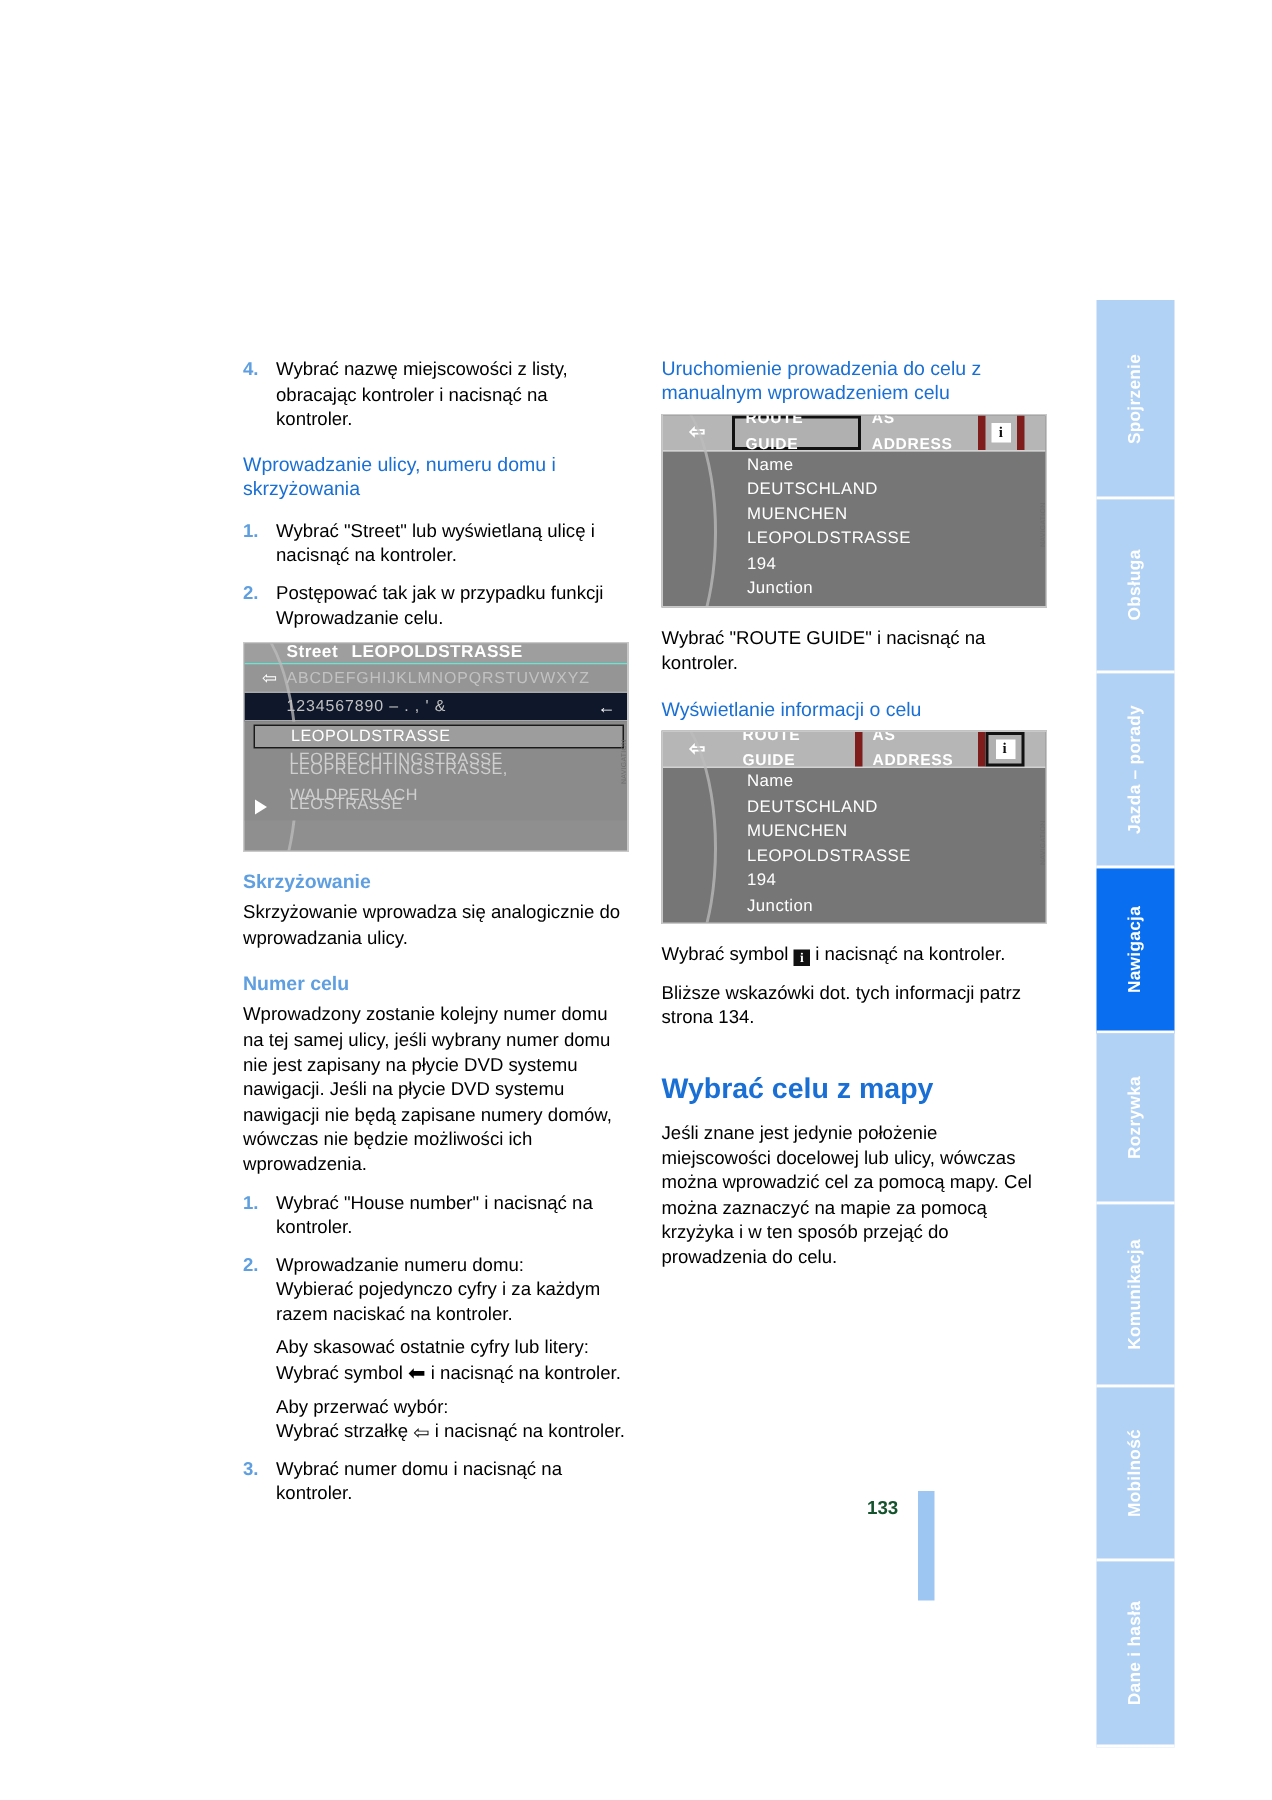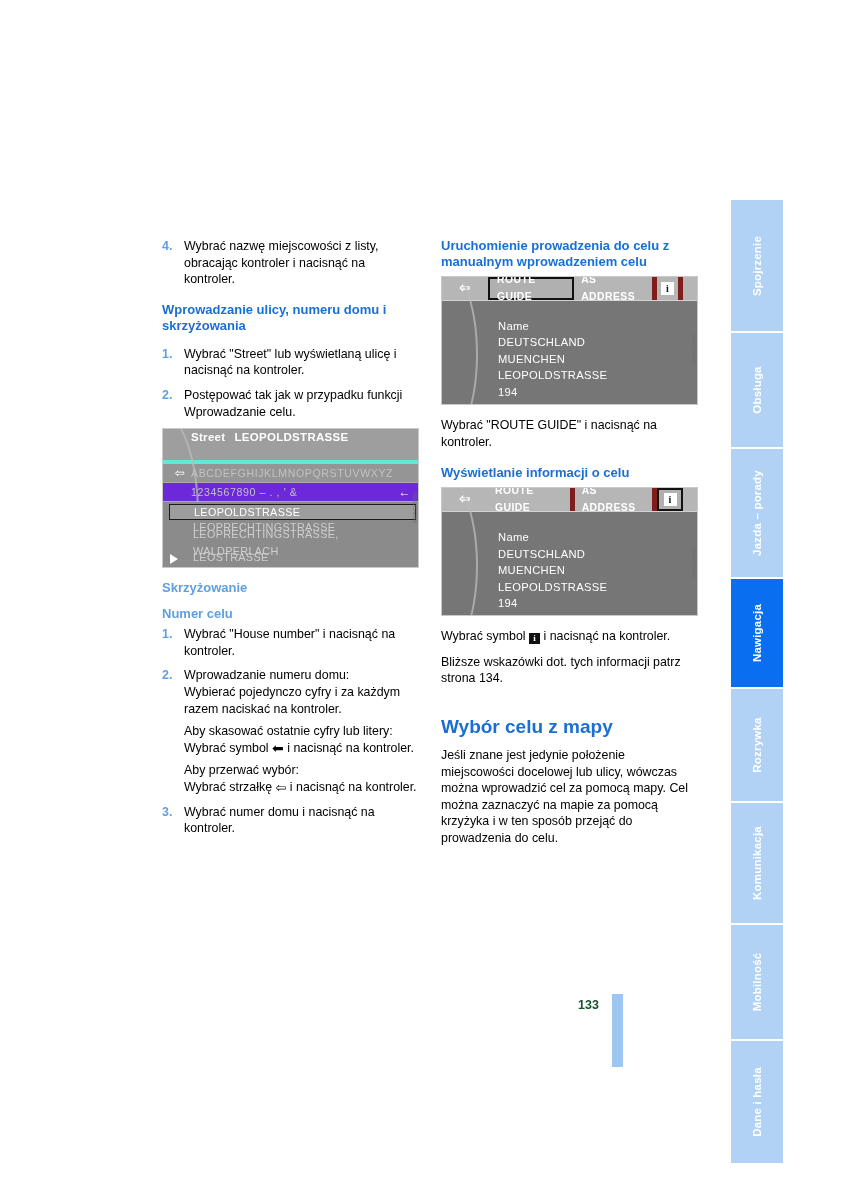--- a/index.html
+++ b/index.html
@@ -48,21 +48,21 @@
     width:257px;
     font-size:12.4px;
     line-height:16.6px;
   }
   .col-left  { left:162px; top:238px; }
   .col-right { left:441px; top:238px; }
 
   h2.sec {
     color:#1a6fd4;
     font-size:13px;
-    font-weight:bold;
+    font-weight:normal;
     line-height:16px;
     margin:0 0 6px 0;
   }
   h2.big {
     color:#1a6fd4;
     font-size:19px;
     font-weight:bold;
     line-height:23px;
     margin:0 0 9px 0;
   }
@@ -116,43 +116,43 @@
     left:-42px; top:-18px;
     width:78px; height:150%;
     border:2px solid #bcbcbc;
     border-radius:50%;
     opacity:.75;
   }
 
   
   .shot-street { height:140px; background:#8f8f8f; }
   .s-title {
-    height:35px;
+    height:14px;
     background:#9e9e9e;
-    border-bottom:4px solid #5eead4;
-    display:flex; align-items:flex-start;
+    border-bottom:1px solid #5eead4;
+    display:flex; align-items:center;
     padding-left:28px;
     color:#ffffff;
     font-size:11.5px;
     font-weight:bold;
     letter-spacing:.3px;
   }
   .s-title .lbl { margin-right:9px; }
   .s-row {
     height:19px;
     display:flex; align-items:center;
     background:#989898;
     border-bottom:1px solid #aaaaaa;
     padding-left:6px;
     color:#c2c2c2;
     font-size:10.6px;
     letter-spacing:.6px;
   }
   .s-row.alpha { background:#959595; }
-  .s-row.nums  { background:#6d28d9; }
+  .s-row.nums  { background:#0f172a; }
   .s-row .ret {
     width:22px; flex:0 0 22px;
     color:#ffffff; font-size:12px;
     text-align:center;
   }
   .s-row .bk {
     margin-left:auto; padding-right:7px;
     color:#ffffff; font-size:12px;
   }
   .s-list { position:relative; background:#8b8b8b; padding:2px 0 3px 0; }
@@ -207,21 +207,21 @@
   }
   .ibox {
     display:inline-block;
     width:13px; height:13px;
     background:#ffffff;
     color:#111111;
     font-size:10px; font-weight:bold;
     line-height:13px; text-align:center;
     font-family:"Liberation Serif", serif;
   }
-  .rg-list { padding:17px 0 0 0; }
+  .rg-list { padding:1px 0 0 0; }
   .rg-item {
     height:16.5px;
     padding-left:56px;
     color:#ffffff;
     font-size:11.2px;
     letter-spacing:.3px;
     display:flex; align-items:center;
   }
 
   
@@ -305,24 +305,26 @@
         <div class="s-item sel">LEOPOLDSTRASSE</div>
         <div class="s-item">LEOPRECHTINGSTRASSE</div>
         <div class="s-item">LEOPRECHTINGSTRASSE, WALDPERLACH</div>
         <div class="s-item">LEOSTRASSE</div>
       </div>
 
       <div class="wm">NAVIGATION</div>
     </div>
 
     <h3 class="sub">Skrzyżowanie</h3>
+    <p class="para">Skrzyżowanie wprowadza się analogicznie do wprowadzania ulicy.</p>
 
     <div class="gap-sm"></div>
 
     <h3 class="sub">Numer celu</h3>
+    <p class="para">Wprowadzony zostanie kolejny numer domu na tej samej ulicy, jeśli wybrany numer domu nie jest zapisany na płycie DVD systemu nawigacji. Jeśli na płycie DVD systemu nawigacji nie będą zapisane numery domów, wówczas nie będzie możliwości ich wprowadzenia.</p>
 
     <div class="nrow">
       <div class="num">1.</div>
       <div class="body">Wybrać "House number" i nacisnąć na kontroler.</div>
     </div>
 
     <div class="nrow">
       <div class="num">2.</div>
       <div class="body">
         <div>Wprowadzanie numeru domu:</div>
@@ -401,21 +403,21 @@
       <div class="wm">NAVIGATION</div>
     </div>
 
     <p class="para">
       <span>Wybrać symbol </span><span class="g-ibox">i</span><span> i nacisnąć na kontroler.</span>
     </p>
     <p class="para">Bliższe wskazówki dot. tych informacji patrz strona 134.</p>
 
     <div class="gap-lg"></div>
 
-    <h2 class="big">Wybór celu z mapy</h2>
+    <h2 class="big">Wybrać celu z mapy</h2>
     <p class="para">Jeśli znane jest jedynie położenie miejscowości docelowej lub ulicy, wówczas można wprowadzić cel za pomocą mapy. Cel można zaznaczyć na mapie za pomocą krzyżyka i w ten sposób przejąć do prowadzenia do celu.</p>
 
   </div>
 
   <div class="tab-rail">
     <div class="tab" style="height: 133px;">
         <span class="tab-label">Spojrzenie</span>
       </div>
     <div class="tab" style="height: 116px;">
         <span class="tab-label">Obsługa</span>

